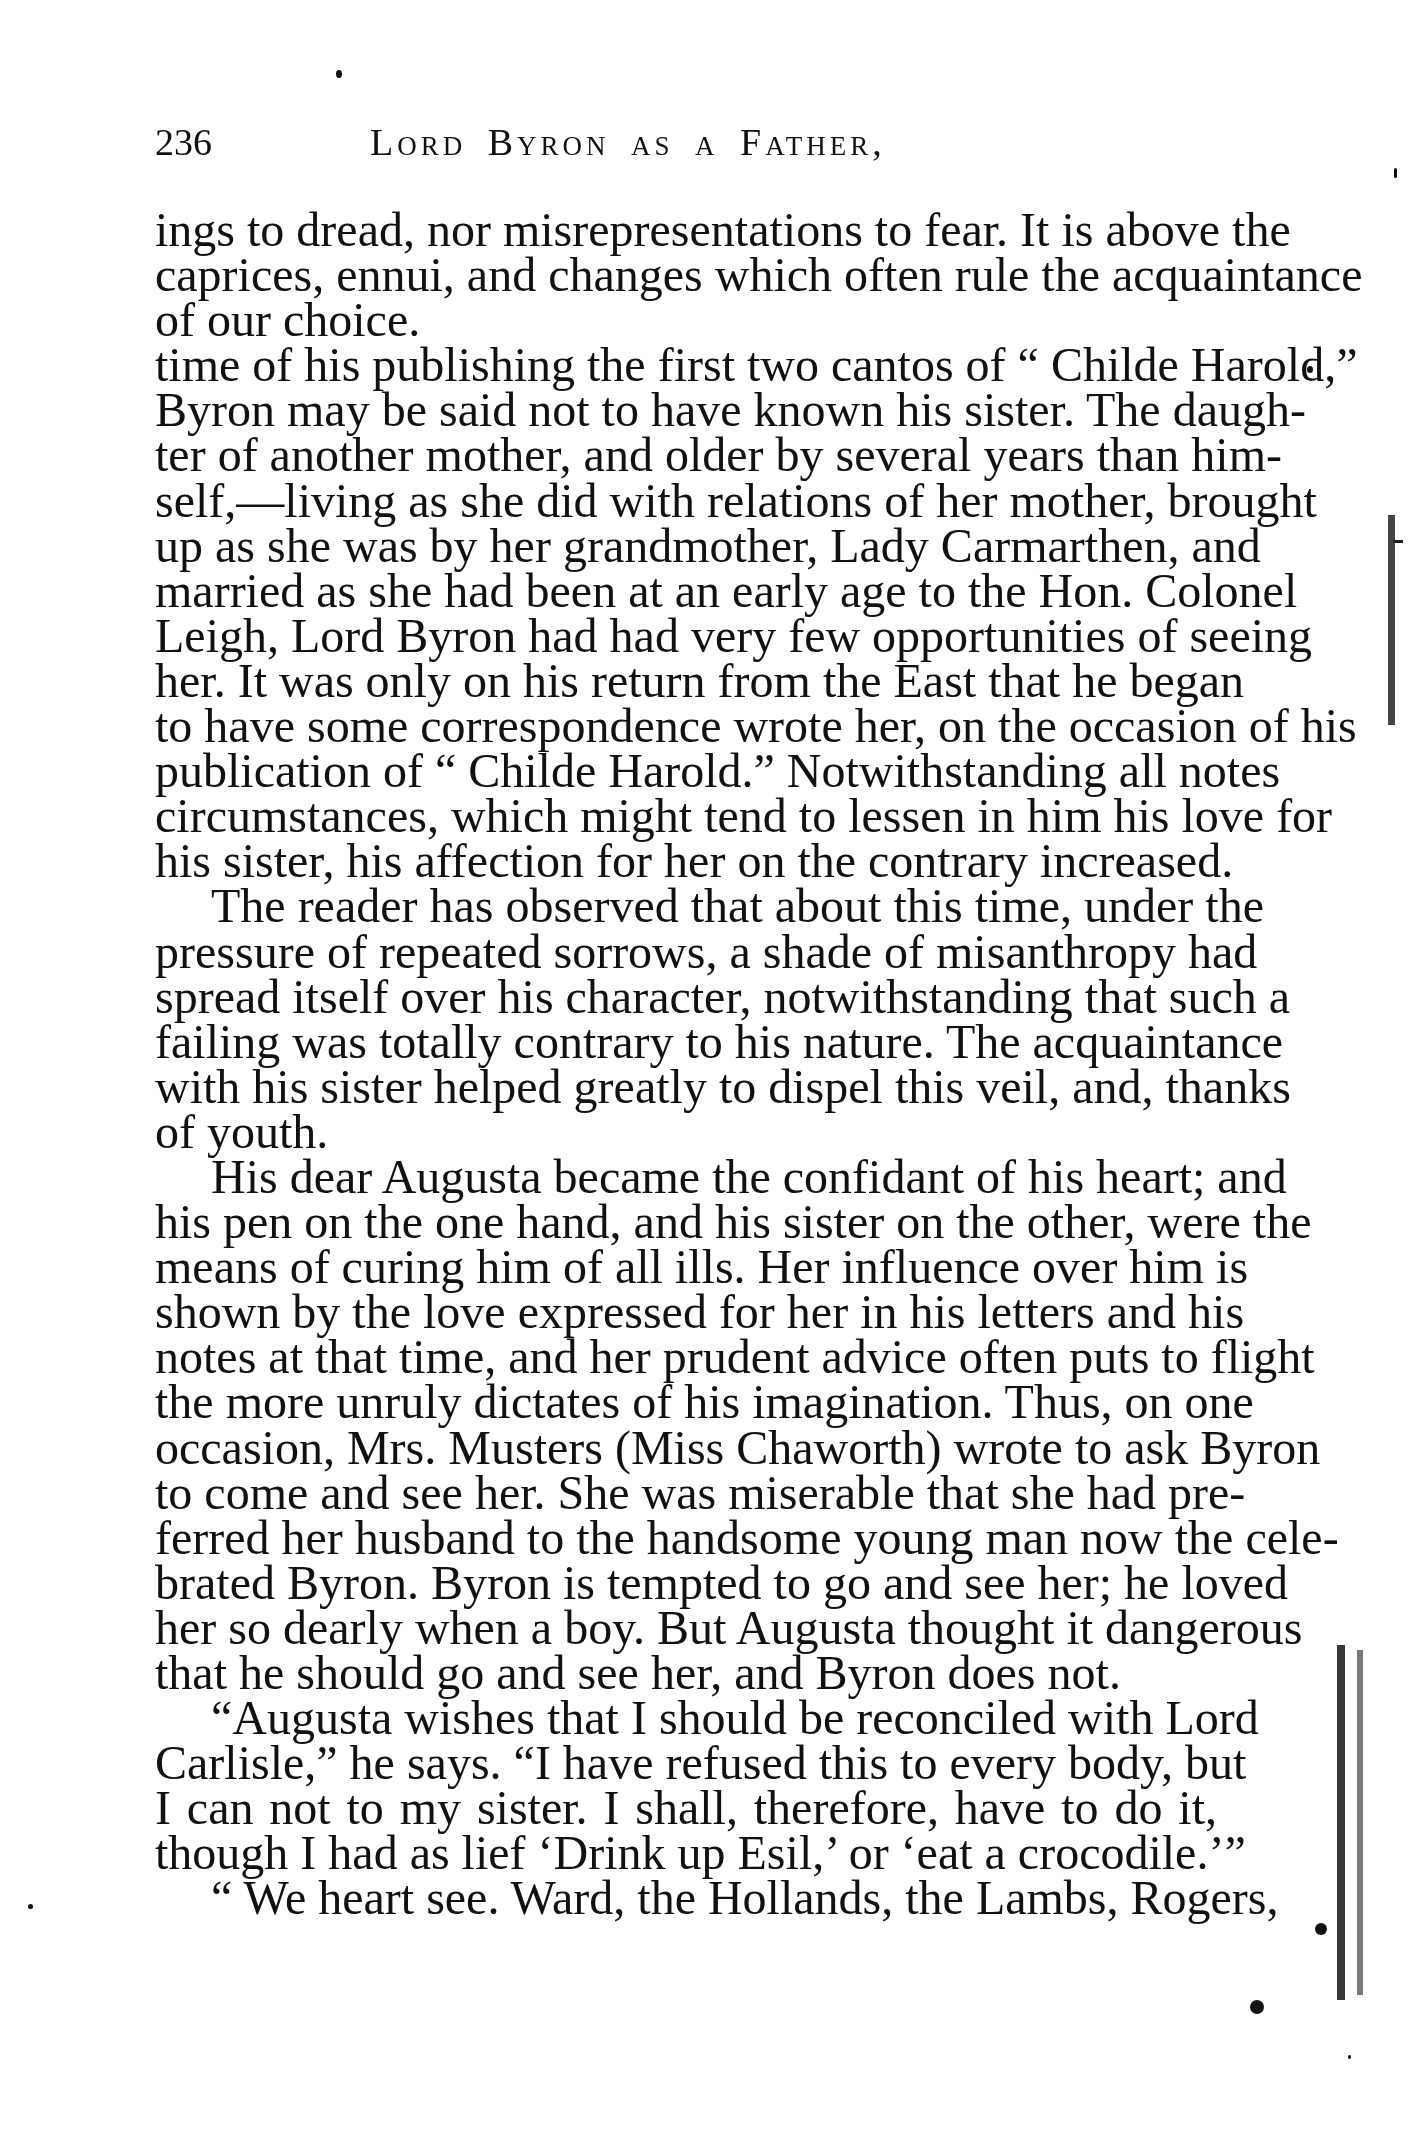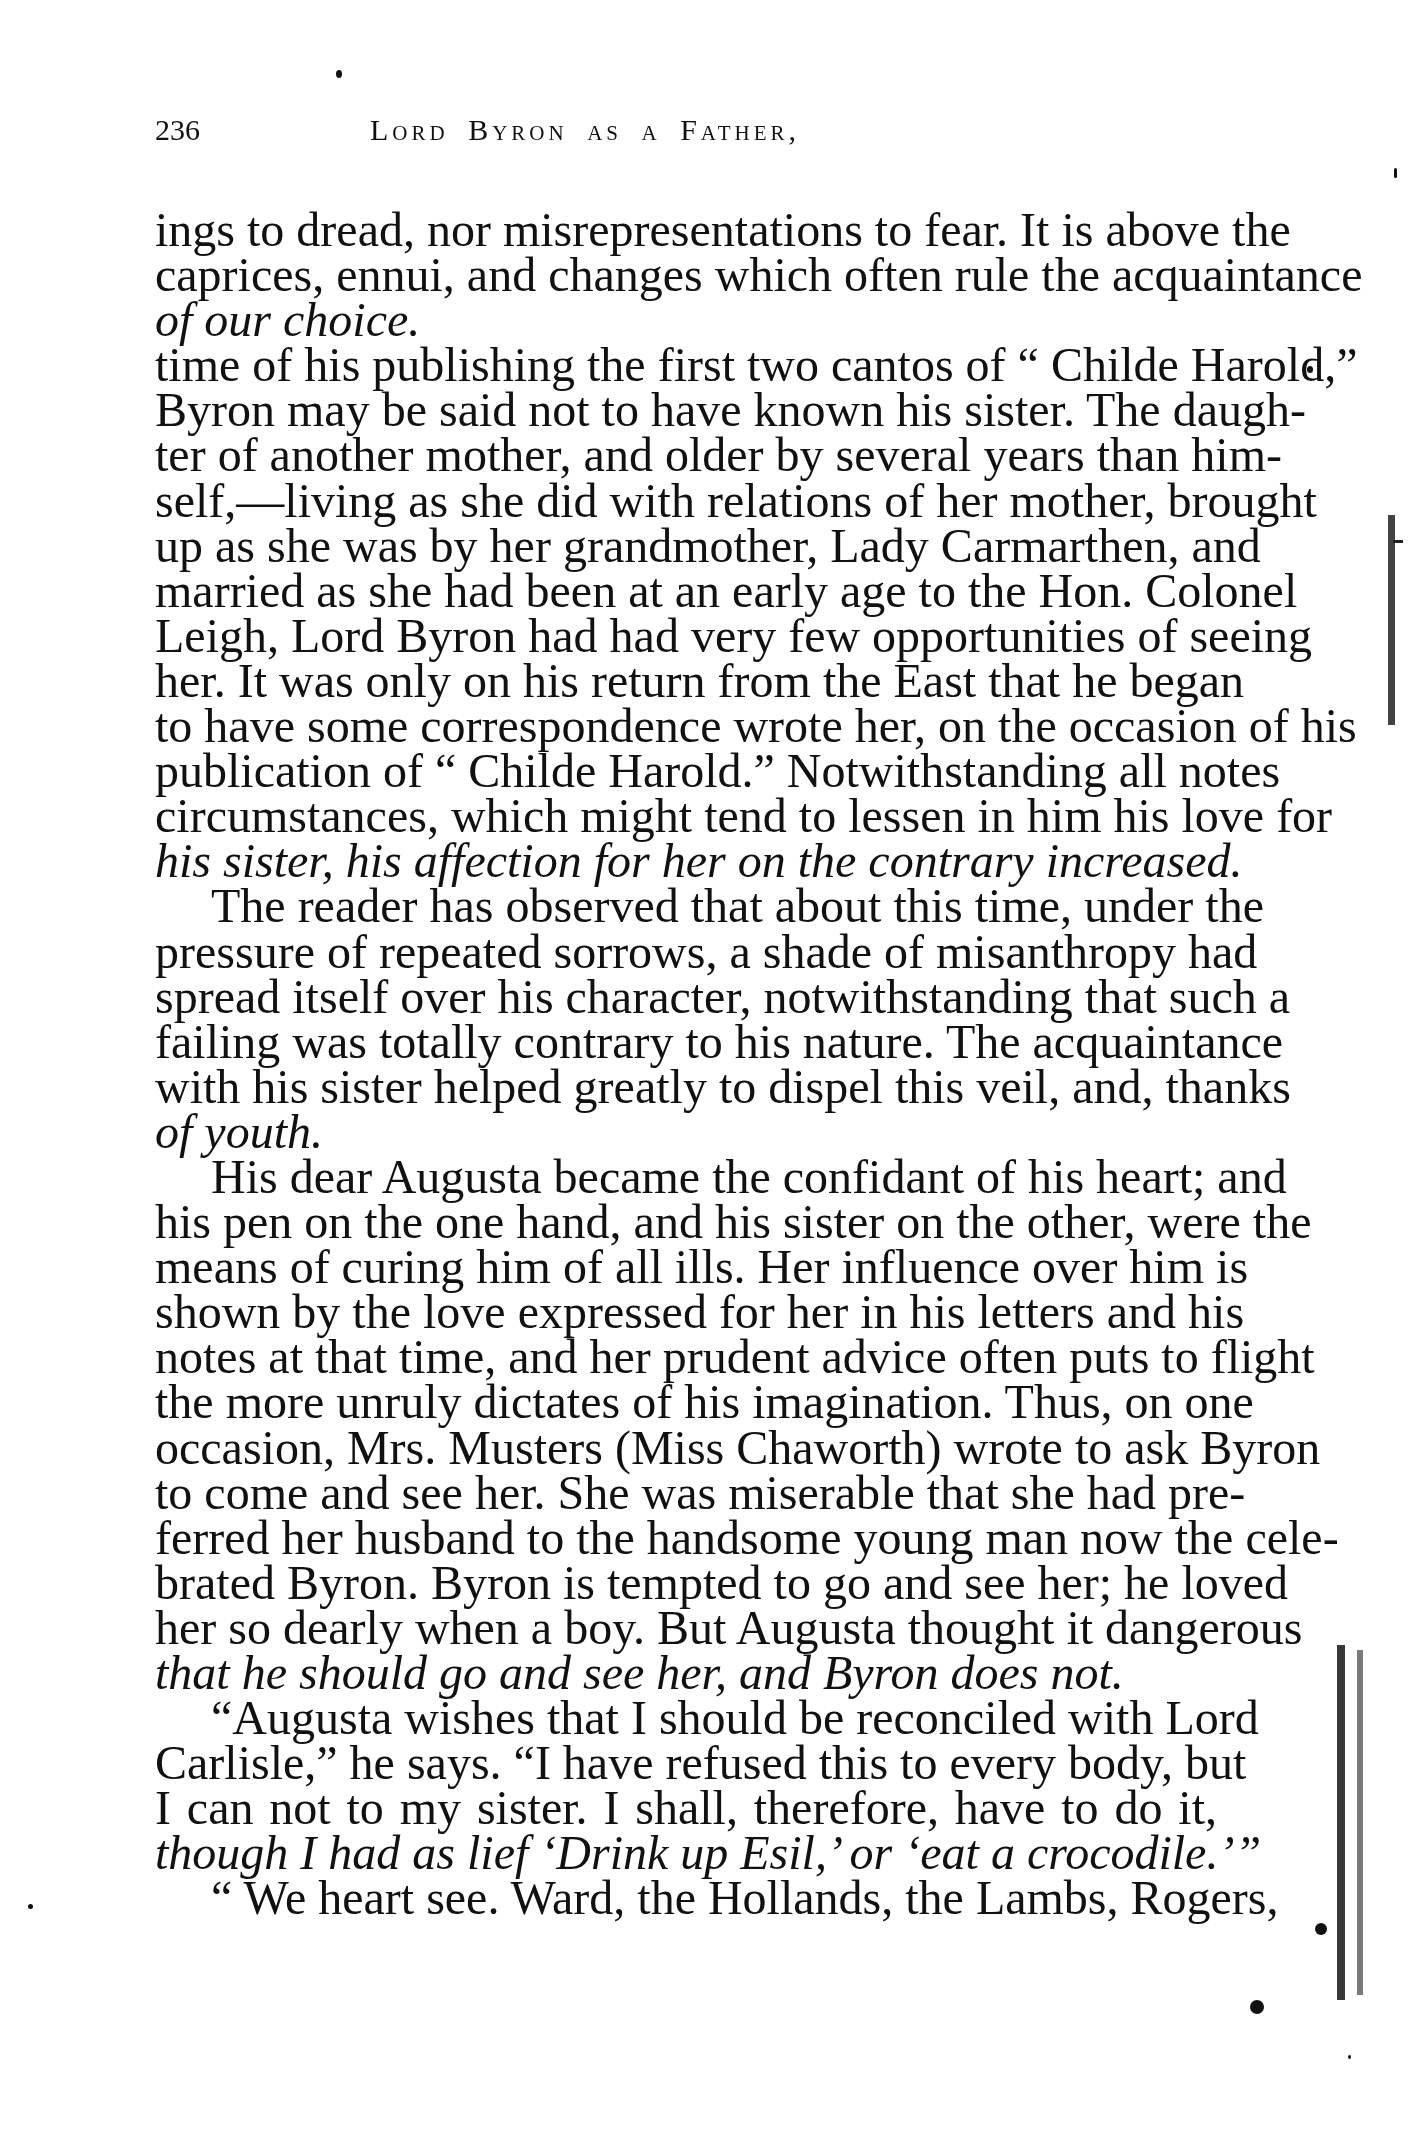--- a/index.html
+++ b/index.html
@@ -16,24 +16,24 @@
       color: #111111;
     }
     .page {
       position: absolute;
       left: 0; top: 0;
       width: 1426px; height: 2152px;
     }
     .running-head {
       position: absolute;
       left: 155px;
-      top: 106px;
+      top: 118px;
       width: 900px;
       height: 48px;
-      font-size: 30px;
+      font-size: 38px;
       line-height: 48px;
       white-space: nowrap;
     }
     .page-number {
       position: absolute;
       left: 0;
       top: 0;
       letter-spacing: 0px;
     }
     .running-title {
@@ -53,21 +53,21 @@
       line-height: 45.1px;
     }
     .line {
       display: block;
       height: 45.1px;
       white-space: nowrap;
       text-align: justify;
       text-align-last: justify;
     }
     .line.indent { padding-left: 56px; }
-    .line.last { text-align-last: left; font-style: italic; }
+    .line.last { text-align-last: left; }
     .artifact {
       position: absolute;
       background: #222;
     }
     .speck {
       position: absolute;
       background: #111;
       border-radius: 50%;
     }
   </style>

